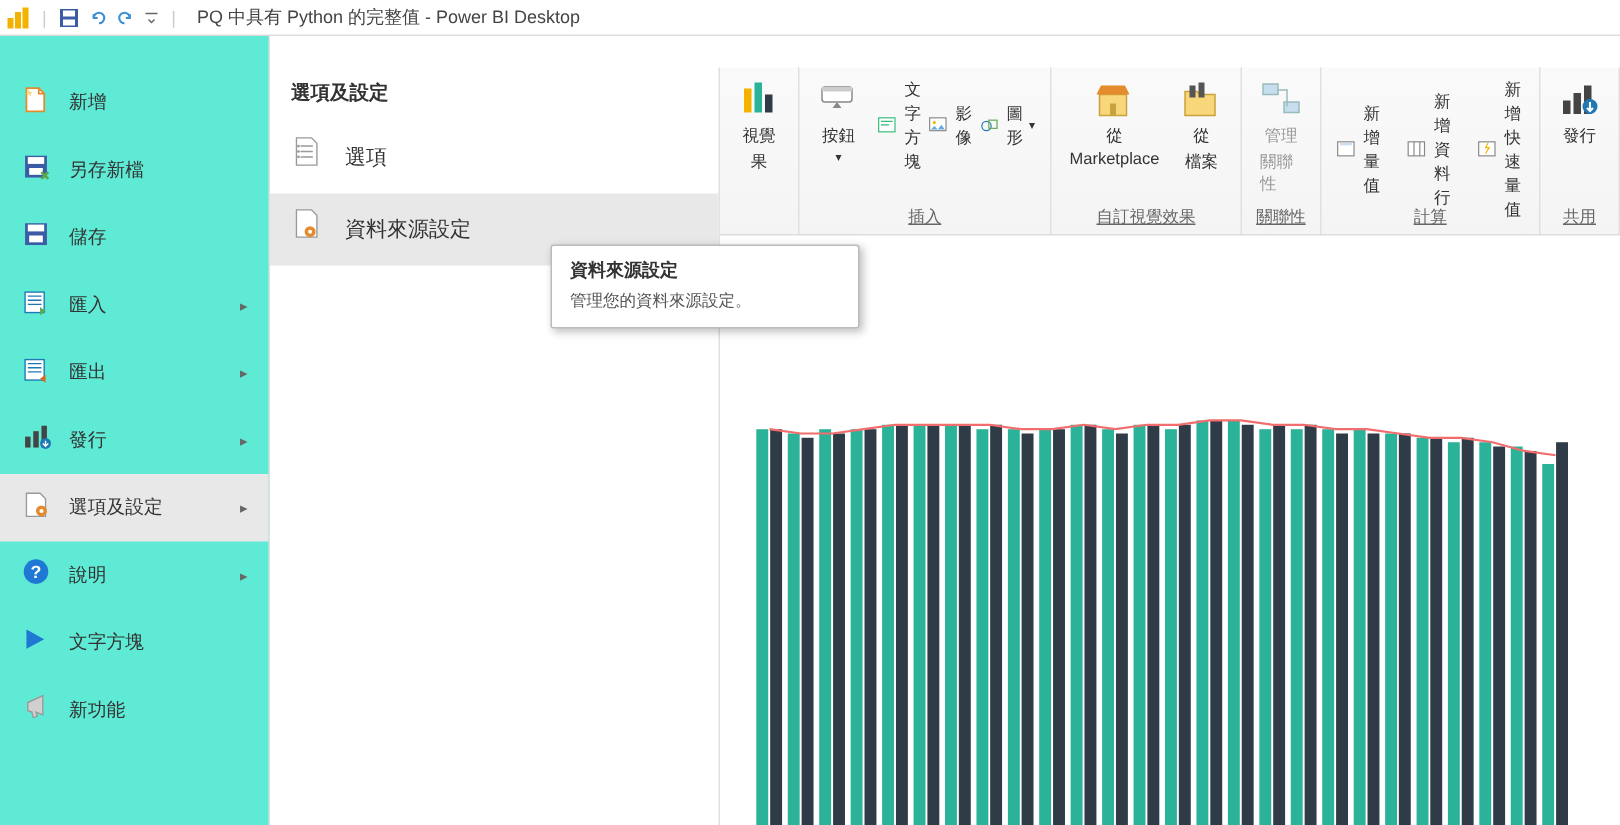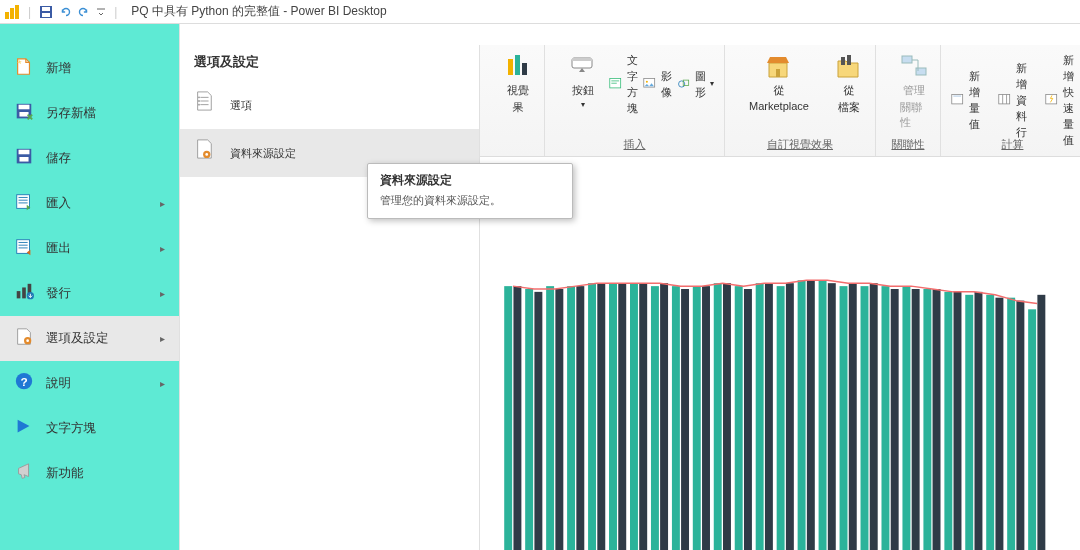--- a/index.html
+++ b/index.html
@@ -33,21 +33,21 @@
   .fm-item.hover { background: #e8e8e8; }
   .fm-item .arrow { margin-left: auto; font-size: 10px; color: #666; }
   .fm-icon { width:20px; height:20px; flex:0 0 20px; }
 
   
   .submenu {
     position: absolute; left: 180px; top: 21px; width: 300px; height: 505px;
     background: #fff; border-right: 1px solid #e0e0e0;
   }
   .submenu-title { padding: 8px 14px 10px; font-size: 13px; font-weight: bold; color: #333; }
-  .sm-item { display: flex; align-items: center; gap: 14px; padding: 10px 14px; height: 48px; font-size: 11px; }
+  .sm-item { display: flex; align-items: center; gap: 14px; padding: 10px 14px; height: 48px; font-size: 14px; }
   .sm-item.hover { background: #e8e8e8; }
   .sm-icon { width:22px; height:28px; flex:0 0 22px; }
 
   
   .tooltip {
     position: absolute; left: 367px; top: 139px;
     width: 206px; padding: 8px 12px 10px;
     background: #fff; border: 1px solid #bbb; border-radius: 2px;
     box-shadow: 2px 2px 6px rgba(0,0,0,0.25);
   }
@@ -61,21 +61,21 @@
     border-bottom: 1px solid #ddd;
     display: flex;
     align-items: stretch;
   }
   .ribbon-group {
     display: flex; flex-direction: column; align-items: center; justify-content: flex-start;
     padding: 4px 8px 0; border-right: 1px solid #e0e0e0;
     position: relative;
   }
   .ribbon-group-label { position:absolute; bottom:4px; left:0; right:0; text-align:center; font-size:11px; color:#666;text-decoration:underline; }
-  .rbtn { display:flex; flex-direction:column; align-items:center; gap:2px; font-size:11px; color:#333; padding:2px 4px;margin-left:12px; }
+  .rbtn { display:flex; flex-direction:column; align-items:center; gap:2px; font-size:11px; color:#333; padding:2px 4px; }
   .rbtn-row { display:flex; gap:6px; }
   .rbtn-small { display:flex; align-items:center; gap:4px; font-size:11px; padding:1px 2px; line-height:16px; }
   .rbtn-small svg { width:14px; height:14px; flex:0 0 14px; }
   .rbtn.dim { color:#999; }
   .rbtn-icon { width:28px; height:30px; }
 
   
   .chart-area { position:absolute; left:480px; top:236px; right:10px; bottom:0; background:#fff; }
   .chart-svg { width:100%; height:100%; }
 </style>

